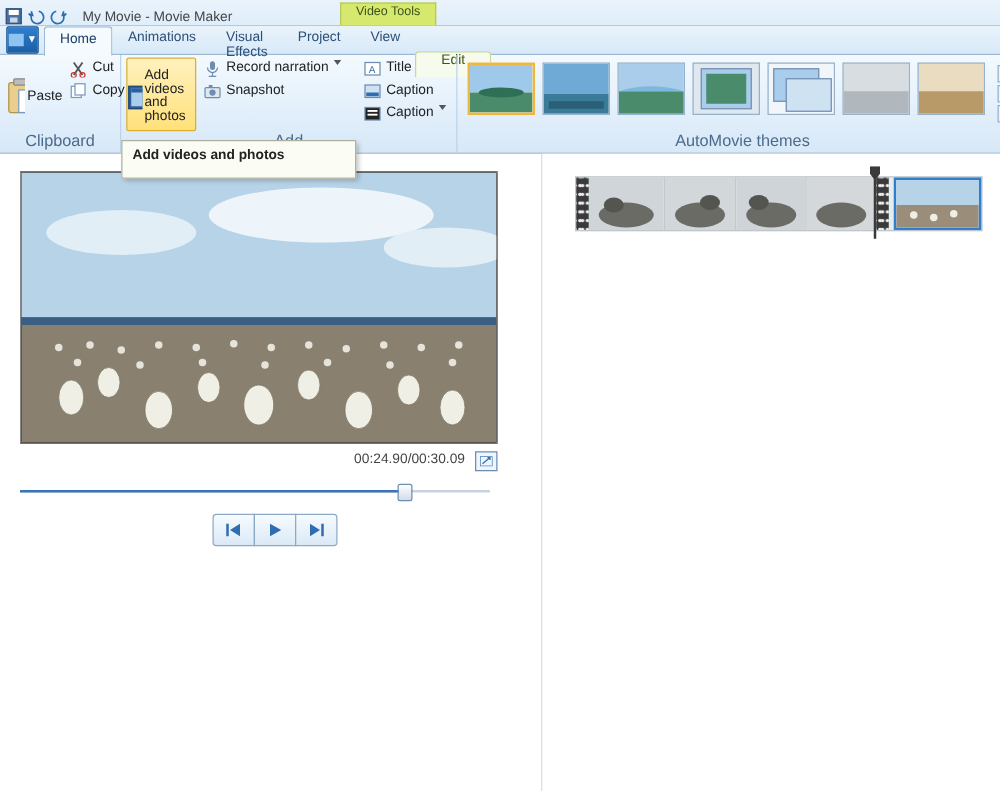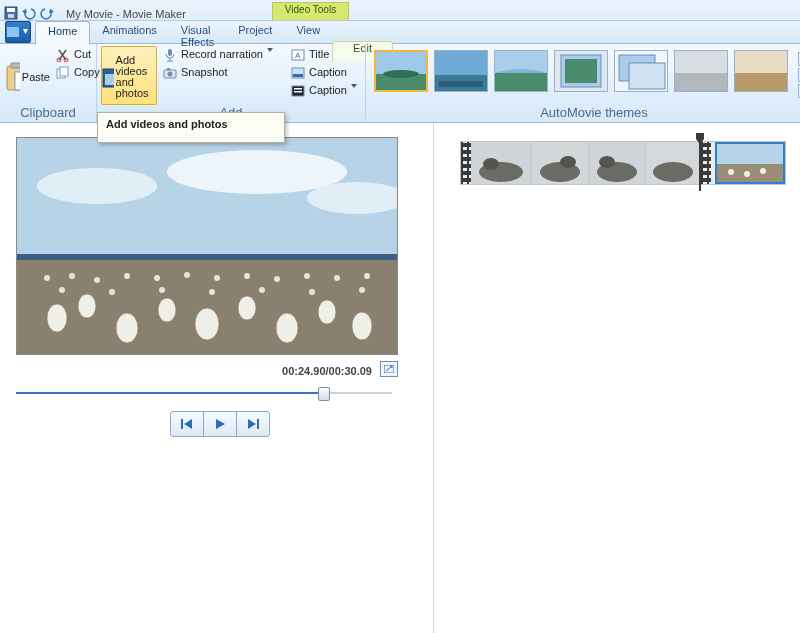--- a/index.html
+++ b/index.html
@@ -125,22 +125,22 @@
 }
 .preview-pane {
   width:412px; border-right:1px solid #ccd8e4;
   padding:14px 10px 0 16px;
 }
 .preview {
   width:380px; height:216px; border:1px solid #888; background:#000;
 }
 .preview svg { display:block; }
 .timecode-row {
-  width:382px; display:flex; justify-content:flex-end; align-items:flex-end; gap:8px;
-  font-size:11px; color:#444; margin-top:6px;font-weight:bold;
+  width:382px; display:flex; justify-content:flex-end; align-items:flex-start; gap:8px;
+  font-size:11px; color:#444; margin-top:6px;
 }
 .full-btn { width:16px; height:14px; border:1px solid #6e8db1; display:flex; align-items:center; justify-content:center; background:#eef6fd; }
 .seek {
   width:376px; margin-top:12px; position:relative; height:8px;
 }
 .seek-track {
   position:absolute; left:0; top:3px; height:2px; width:100%;
   background:#c7d3e0;
 }
 .seek-fill {

